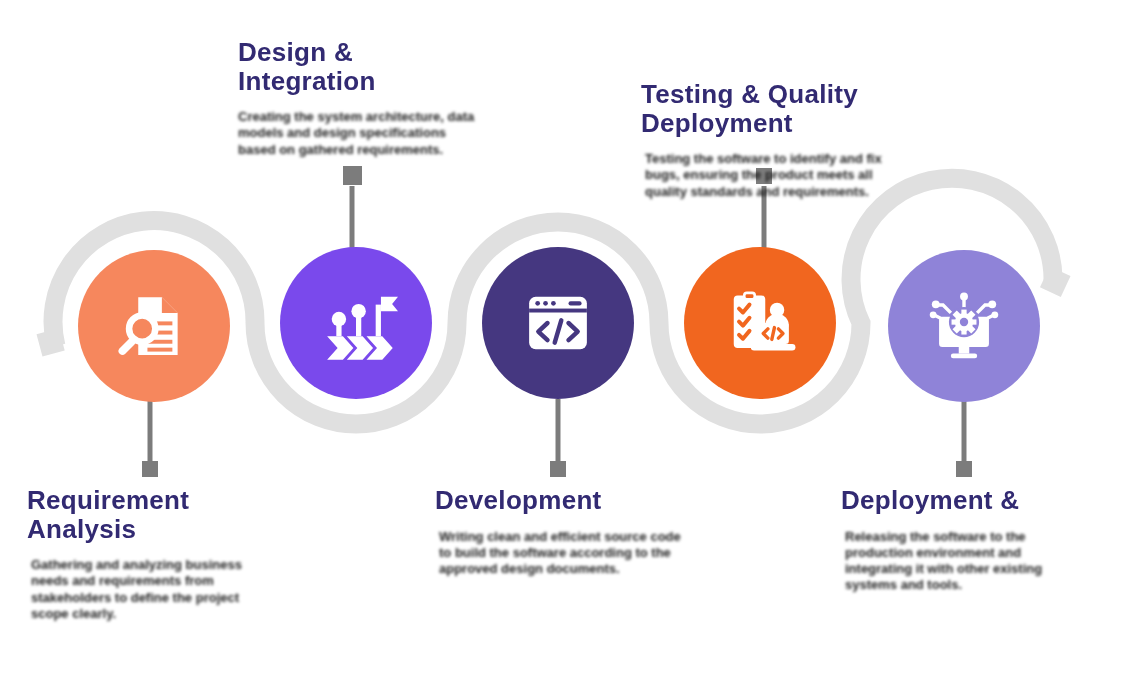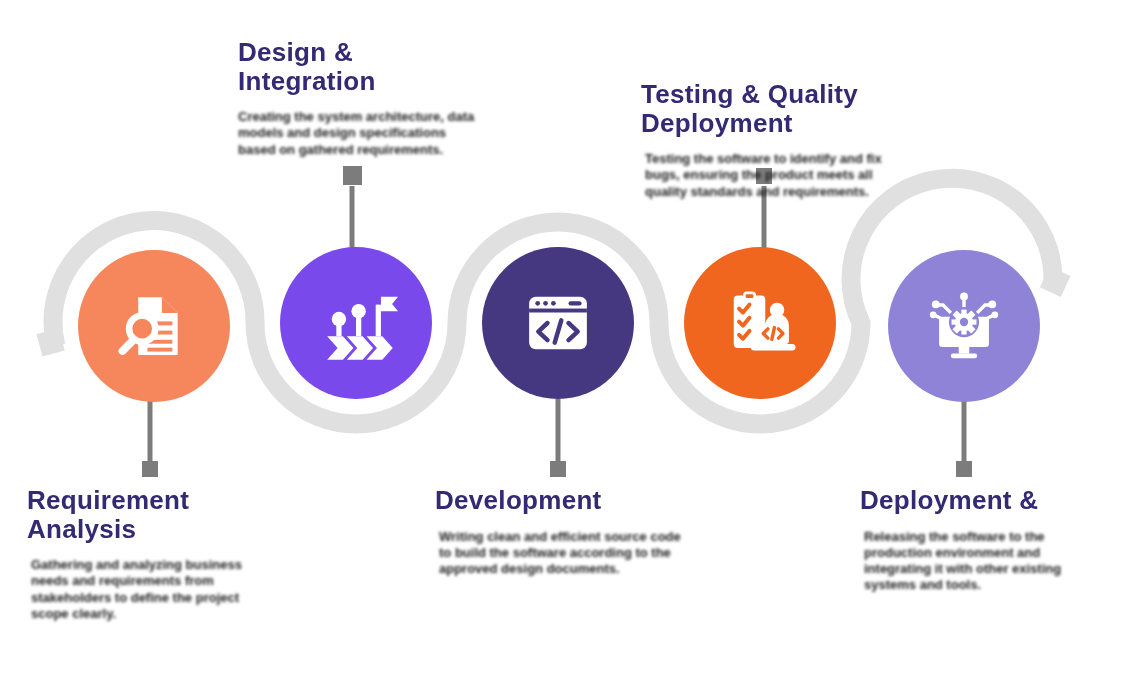--- a/index.html
+++ b/index.html
@@ -16,21 +16,21 @@
   .c2{left:280px;top:247px;background:#7A49EC;}
   .c3{left:482px;top:247px;background:#453780;}
   .c4{left:684px;top:247px;background:#F1661F;}
   .c5{left:888px;top:250px;background:#8F83D8;}
   .step-circle svg{width:84px;height:84px;}
   .text-block{position:absolute;text-align:left;z-index:1;}
   .tb1{left:27px;top:486px;width:250px;}
   .tb2{left:238px;top:38px;width:240px;}
   .tb3{left:435px;top:486px;width:250px;}
   .tb4{left:641px;top:36px;width:250px;margin-top:44px;}
-  .tb5{left:860px;top:486px;width:250px;}
+  .tb5{left:841px;top:486px;width:250px;}
   .step-title{
     color:#322A72;font-size:26px;font-weight:800;line-height:1.1;
     letter-spacing:.3px;margin:0;
   }
   .step-desc{
     margin:14px auto 0 auto;max-width:242px;
     color:#1d1d1d;font-size:13px;font-weight:700;line-height:1.25;
     filter:blur(1.7px);
   }
 </style>

